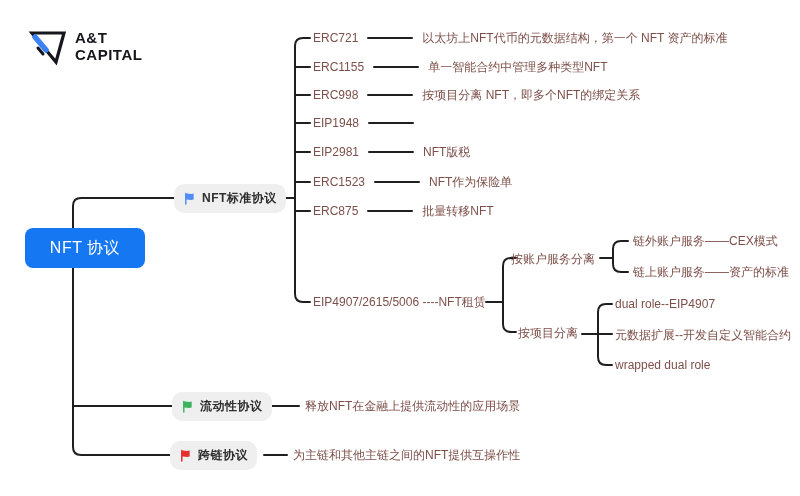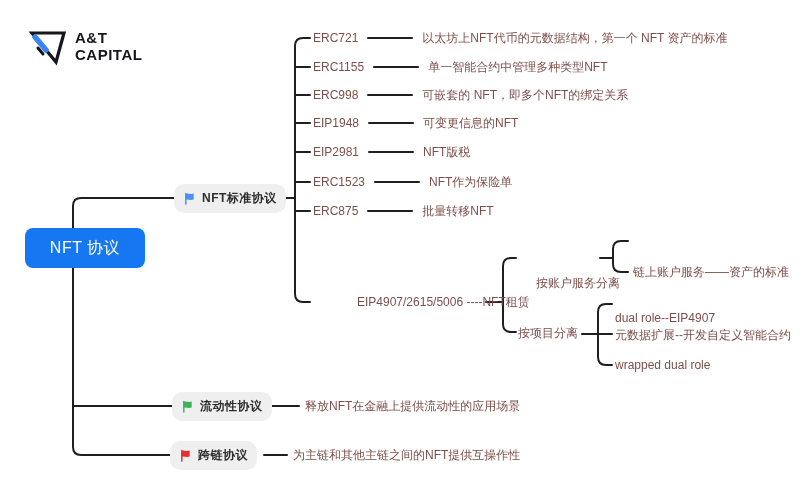--- a/index.html
+++ b/index.html
@@ -114,46 +114,46 @@
     <span>以太坊上NFT代币的元数据结构，第一个 NFT 资产的标准</span>
   </div>
   <div class="leaf-row" style="left:313px; top:58px;">
     <span>ERC1155</span>
     <span class="leaf-line"></span>
     <span>单一智能合约中管理多种类型NFT</span>
   </div>
   <div class="leaf-row" style="left:313px; top:86px;">
     <span>ERC998</span>
     <span class="leaf-line"></span>
-    <span>可嵌套的 NFT，即多个NFT的绑定关系</span>
+    <span>按项目分离 NFT，即多个NFT的绑定关系</span>
   </div>
   <div class="leaf-row" style="left:313px; top:114px;">
     <span>EIP1948</span>
     <span class="leaf-line"></span>
-    <span>可变更信息的NFT</span>
   </div>
   <div class="leaf-row" style="left:313px; top:143px;">
     <span>EIP2981</span>
     <span class="leaf-line"></span>
     <span>NFT版税</span>
   </div>
   <div class="leaf-row" style="left:313px; top:173px;">
     <span>ERC1523</span>
     <span class="leaf-line"></span>
     <span>NFT作为保险单</span>
   </div>
   <div class="leaf-row" style="left:313px; top:202px;">
     <span>ERC875</span>
     <span class="leaf-line"></span>
     <span>批量转移NFT</span>
   </div>
 
-  <span class="leaf-text" style="left:313px; top:293px;margin-left:44px;">EIP4907/2615/5006 ----NFT租赁</span>
+  <span class="leaf-text" style="left:313px; top:293px;">EIP4907/2615/5006 ----NFT租赁</span>
 
-  <span class="leaf-text" style="left:536px; top:250px;margin-top:24px;">按账户服务分离</span>
+  <span class="leaf-text" style="left:511px; top:250px;">按账户服务分离</span>
+  <span class="leaf-text" style="left:633px; top:232px;">链外账户服务——CEX模式</span>
   <span class="leaf-text" style="left:633px; top:263px;">链上账户服务——资产的标准</span>
 
   <span class="leaf-text" style="left:518px; top:324px;">按项目分离</span>
-  <span class="leaf-text" style="left:615px; top:295px;margin-top:14px;">dual role--EIP4907</span>
+  <span class="leaf-text" style="left:615px; top:295px;">dual role--EIP4907</span>
   <span class="leaf-text" style="left:615px; top:326px;">元数据扩展--开发自定义智能合约</span>
   <span class="leaf-text" style="left:615px; top:356px;">wrapped dual role</span>
 
 </div>
 
 </body></html>

